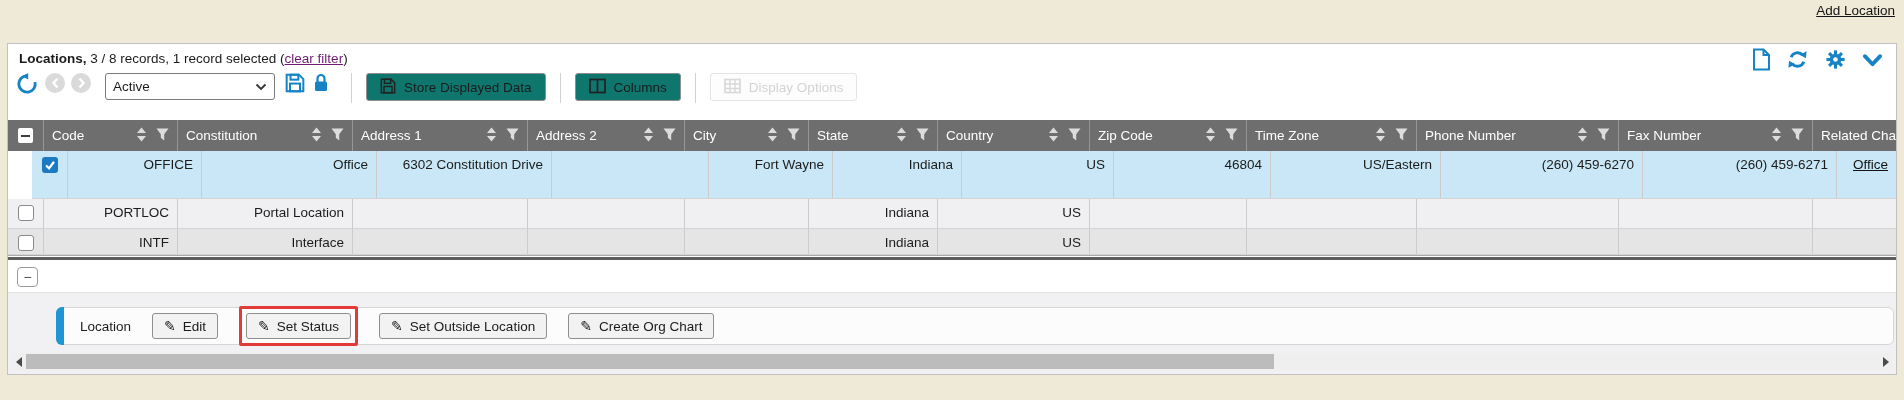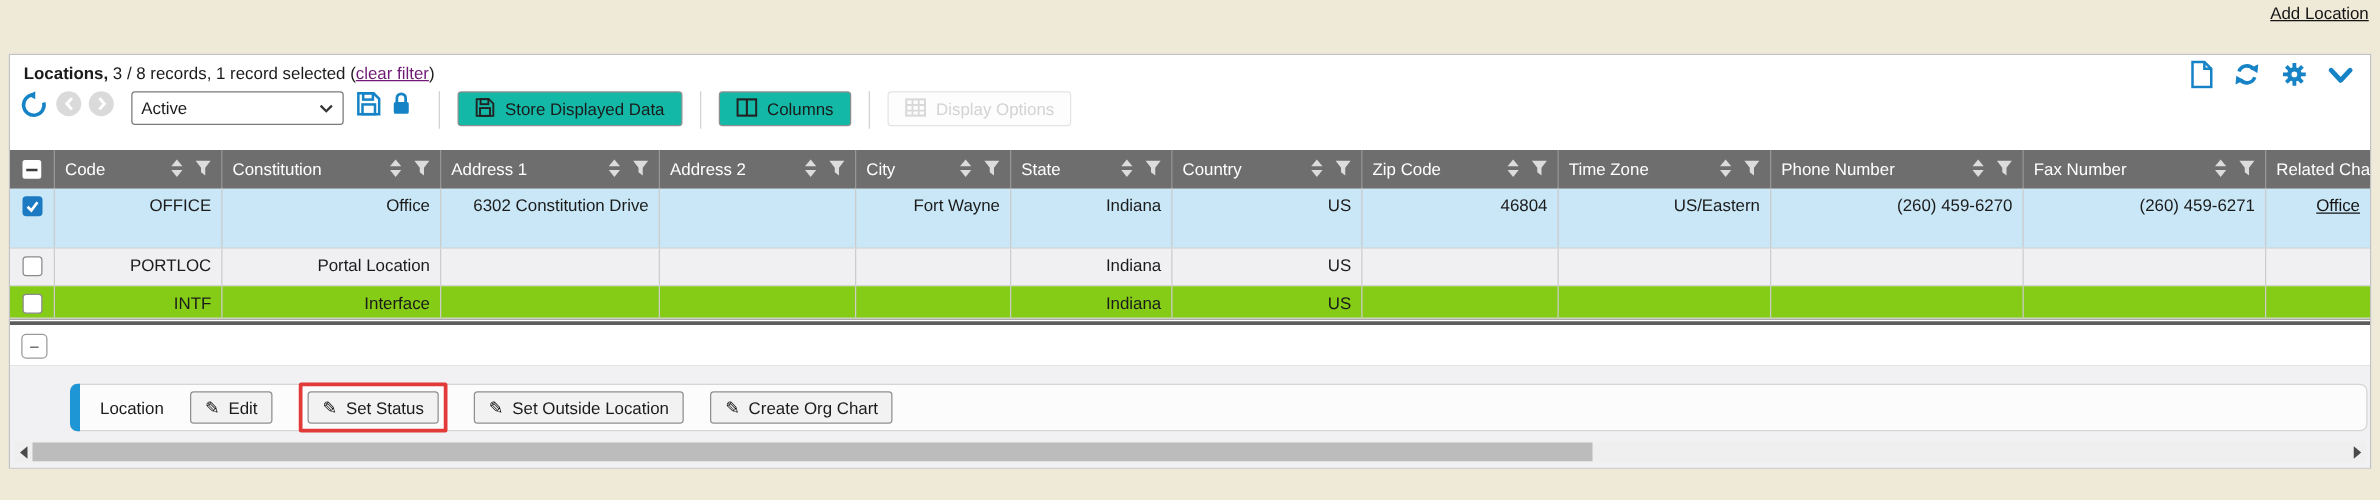--- a/index.html
+++ b/index.html
@@ -36,42 +36,42 @@
     display:flex; align-items:center; justify-content:center; margin-right:6px;
   }
   .select-box {
     width:170px; height:27px; border:1px solid #7a7a7a; border-radius:3px; background:#fff;
     display:flex; align-items:center; padding:0 7px; font-size:13.5px; margin:0 10px 0 8px; cursor:pointer;
   }
   .select-box .chev { margin-left:auto; }
   .tb-sep { width:1px; height:30px; background:#d2d2d2; margin:0 14px; }
   .tb-btn {
     display:inline-flex; align-items:center; gap:8px; height:28px; padding:0 13px;
-    background:#14b8a6; border:1px solid #8f8f8f; border-radius:3px;
+    background:#0f766e; border:1px solid #8f8f8f; border-radius:3px;
     font-size:13.5px; color:#1b1b1b; cursor:pointer; font-family:inherit;
   }
   .tb-btn.disabled {
     background:#fdfdfd; border-color:#e4e4e4; color:#d3d3d3; cursor:default;
   }
   
   .grid { margin-top:2px;text-align:right; }
   .hrow { display:flex; height:31px; background:#6e6e6e; }
   .hcell {
     display:flex; align-items:center; padding:0 8px; color:#fff; font-size:13.5px;
     border-right:1px solid rgba(255,255,255,.28); white-space:nowrap; overflow:hidden; cursor:pointer;
   }
   .hcell .icons { margin-left:auto; display:flex; gap:9px; align-items:center; }
   .hcell.flexcol { flex:1; border-right:none; }
   .hcell.cbcell { justify-content:center; padding:0; }
   .cb-ind { width:15px; height:15px; background:#fff; border-radius:2px; position:relative; }
   .cb-ind::after { content:""; position:absolute; left:3px; top:6.5px; width:9px; height:2px; background:#3c3c3c; }
-  .grid-row { display:flex; border-bottom:1px solid #d4d4d4; background:#84cc16; }
+  .grid-row { display:flex; border-bottom:1px solid #d4d4d4; background:#e5e5e5; }
   .grid-row.selected { background:#c9e7f6; }
   .grid-row.alt { background:#f0f0f2; }
-  .grid-row.r0 { min-height:48px; }
+  .grid-row.r0 { min-height:48px;margin-left:24px; }
   .grid-row.r1 { min-height:30px; }
   .grid-row.r2 { min-height:26px; }
   .cell {
     padding:5px 8px 2px; font-size:13.5px; line-height:17px;
     border-right:1px solid #cccccc; overflow:hidden;
   }
   .cell.flexcol { flex:1; border-right:none; }
   .cell.cbcell { display:flex; justify-content:center; padding-top:6px; }
   .cb-checked { width:16px; height:16px; background:#1b7ac2; border-radius:3px; display:flex; align-items:center; justify-content:center; cursor:pointer; }
   .cb-un { width:16px; height:16px; background:#fff; border:1.5px solid #8a8a8a; border-radius:3px; cursor:pointer; }

